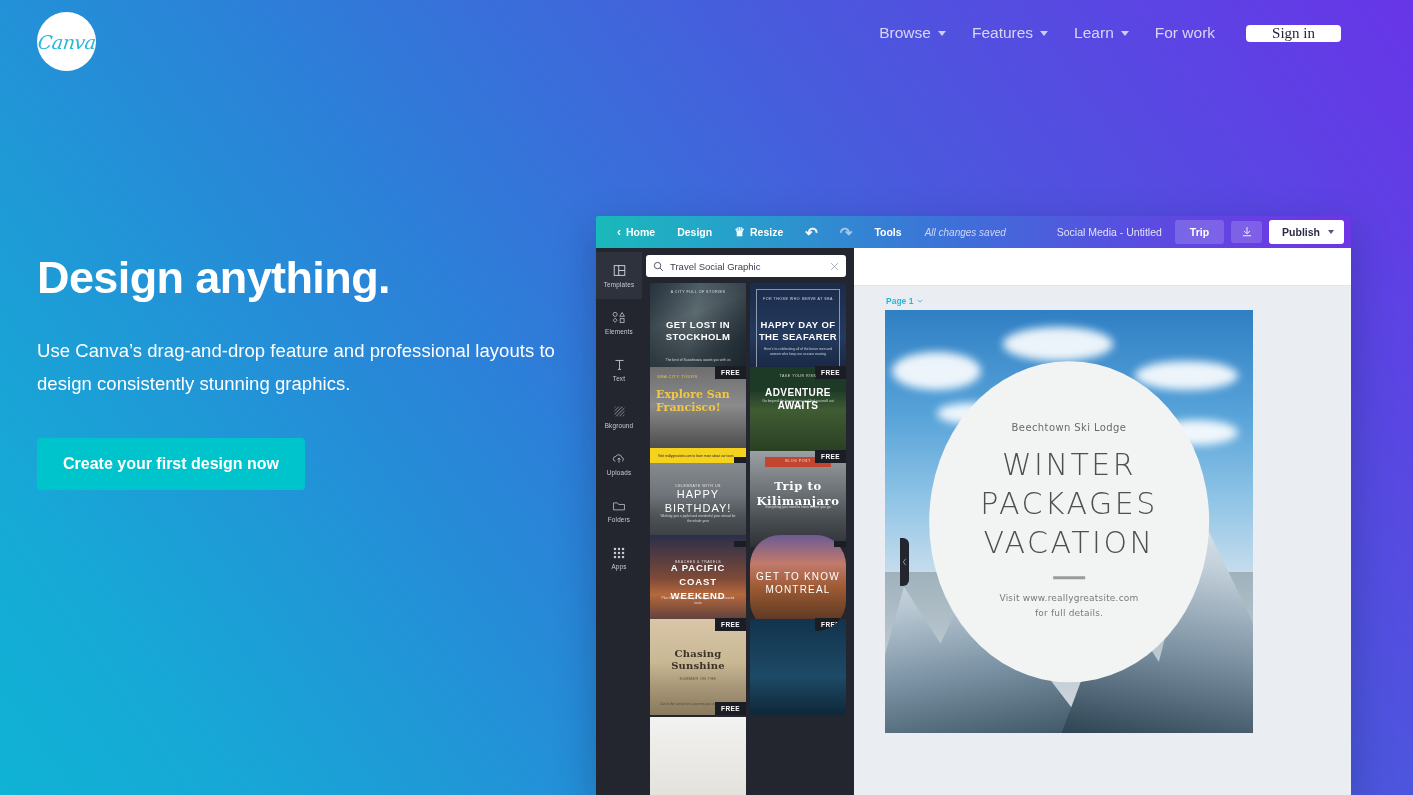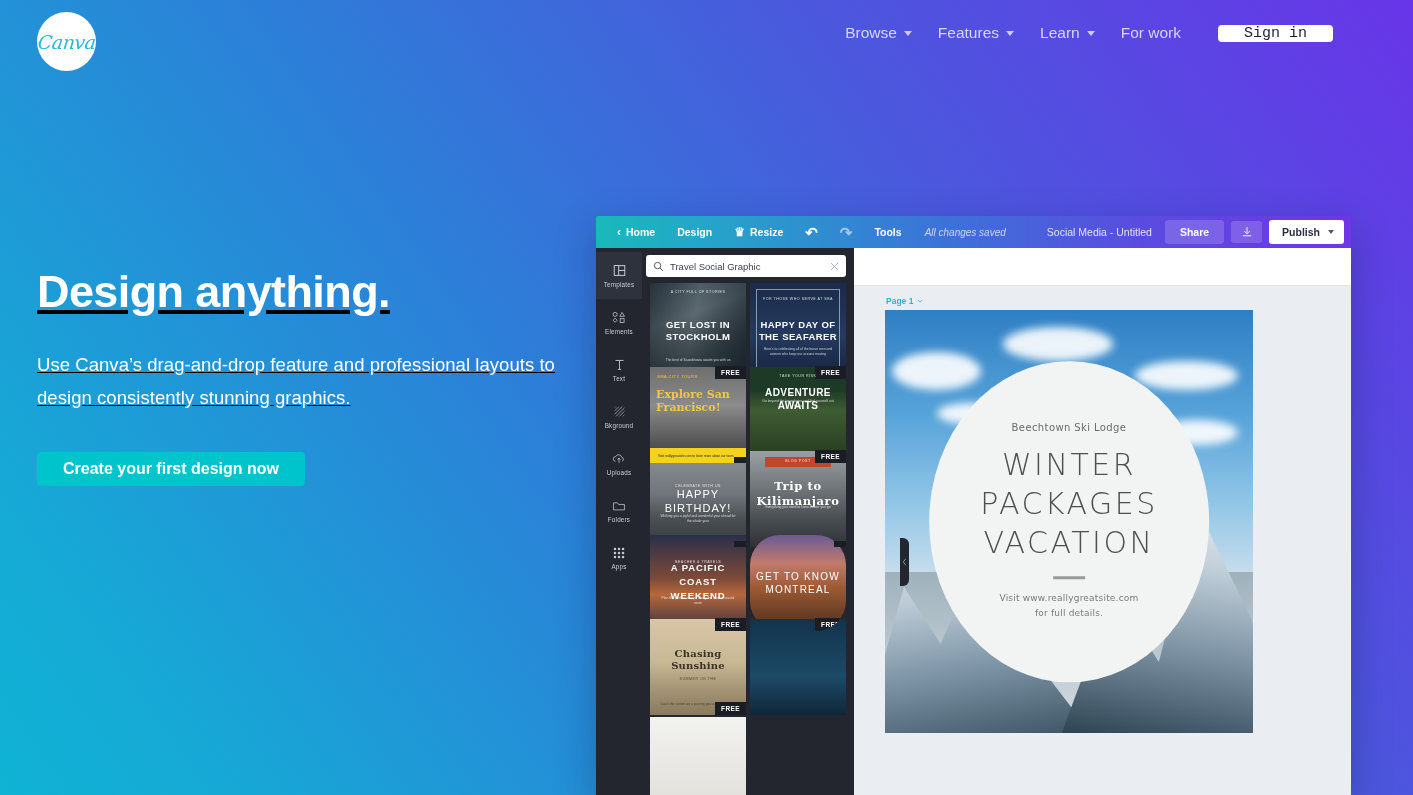--- a/index.html
+++ b/index.html
@@ -18,48 +18,48 @@
   .logo {
     position: absolute; left: 37px; top: 12px;
     width: 59px; height: 59px; border-radius: 50%;
     background: #ffffff; display: flex; align-items: center; justify-content: center;
   }
   .logo-text {
     font-family: "DejaVu Serif", serif; font-style: italic;
     font-size: 19px; color: #29b6d8; letter-spacing: -0.5px;
     transform: skewX(-6deg);
   }
-  .nav { position: absolute; right: 80px; top: 18px; display: flex; align-items: center; gap: 0; }
+  .nav { position: absolute; right: 72px; top: 18px; display: flex; align-items: center; gap: 0; }
   .nav-item {
     color: #d7d6f4; font-size: 15.5px; padding: 6px 13px;
     display: flex; align-items: center; gap: 7px; cursor: pointer; white-space: nowrap;
   }
   .caret {
     width: 0; height: 0; border-left: 4.5px solid transparent;
     border-right: 4.5px solid transparent; border-top: 5px solid #cfcdf0; display: inline-block;
   }
   .signin-btn {
-    margin-left: 24px; background: #fff; color: #1f1f36; font-size: 15px;
+    margin-left: 18px; background: #fff; color: #1f1f36; font-size: 15px;
     padding: 0 26px; border-radius: 4px; border: none; cursor: pointer;
-    font-family: Liberation Mono, monospace;
-  }
-
-  
-  .hero { position: absolute; left: 37px; top: 262px; width: 560px; z-index: 20; text-decoration: underline; }
+    font-family: Liberation Serif, serif;
+  }
+
+  
+  .hero { position: absolute; left: 37px; top: 248px; width: 560px; z-index: 20; }
   .hero h1 {
     color: #fff; font-size: 45px; line-height: 1.32; font-weight: bold;
     letter-spacing: -0.6px;
   }
   .hero p {
     color: #fff; font-size: 18.5px; line-height: 1.75; margin-top: 28px;
     letter-spacing: 0.05px;
   }
   .cta {
     display: inline-block; margin-top: 38px; background: #00c4cc; color: #fff;
-    font-size: 16px; font-weight: bold; padding: 8px 26px; border: none;
+    font-size: 16px; font-weight: bold; padding: 17px 26px; border: none;
     border-radius: 4px; cursor: pointer; font-family: "Liberation Sans", sans-serif;
   }
 
   
   .app {
     position: absolute; left: 596px; top: 216px; width: 755px; height: 580px;
     box-shadow: 0 14px 40px rgba(10,20,60,0.28); overflow: hidden;
     border-radius: 2px; z-index: 10;
   }
   .app-topbar {
@@ -293,21 +293,21 @@
       <div class="tb-item">
         <span class="tb-icon" style="font-size:15px;opacity:.55">↷</span>
       </div>
       <div class="tb-item">
         <span>Tools</span>
       </div>
       <div class="tb-saved">All changes saved</div>
     </div>
     <div class="tb-right">
       <span class="doc-title">Social Media - Untitled</span>
-      <button class="share-btn">Share</button>
+      <button class="share-btn">Trip</button>
       <button class="dl-btn">
         <svg width="12" height="12" viewBox="0 0 16 16">
           <path d="M8 2 v7 M4.5 7 L8 10.5 L11.5 7 M3 13 h10" stroke="#fff" stroke-width="1.2" fill="none" stroke-linecap="round"></path>
         </svg>
       </button>
       <button class="publish-btn">
         <span>Publish</span>
         <i class="pub-caret"></i>
       </button>
     </div>

